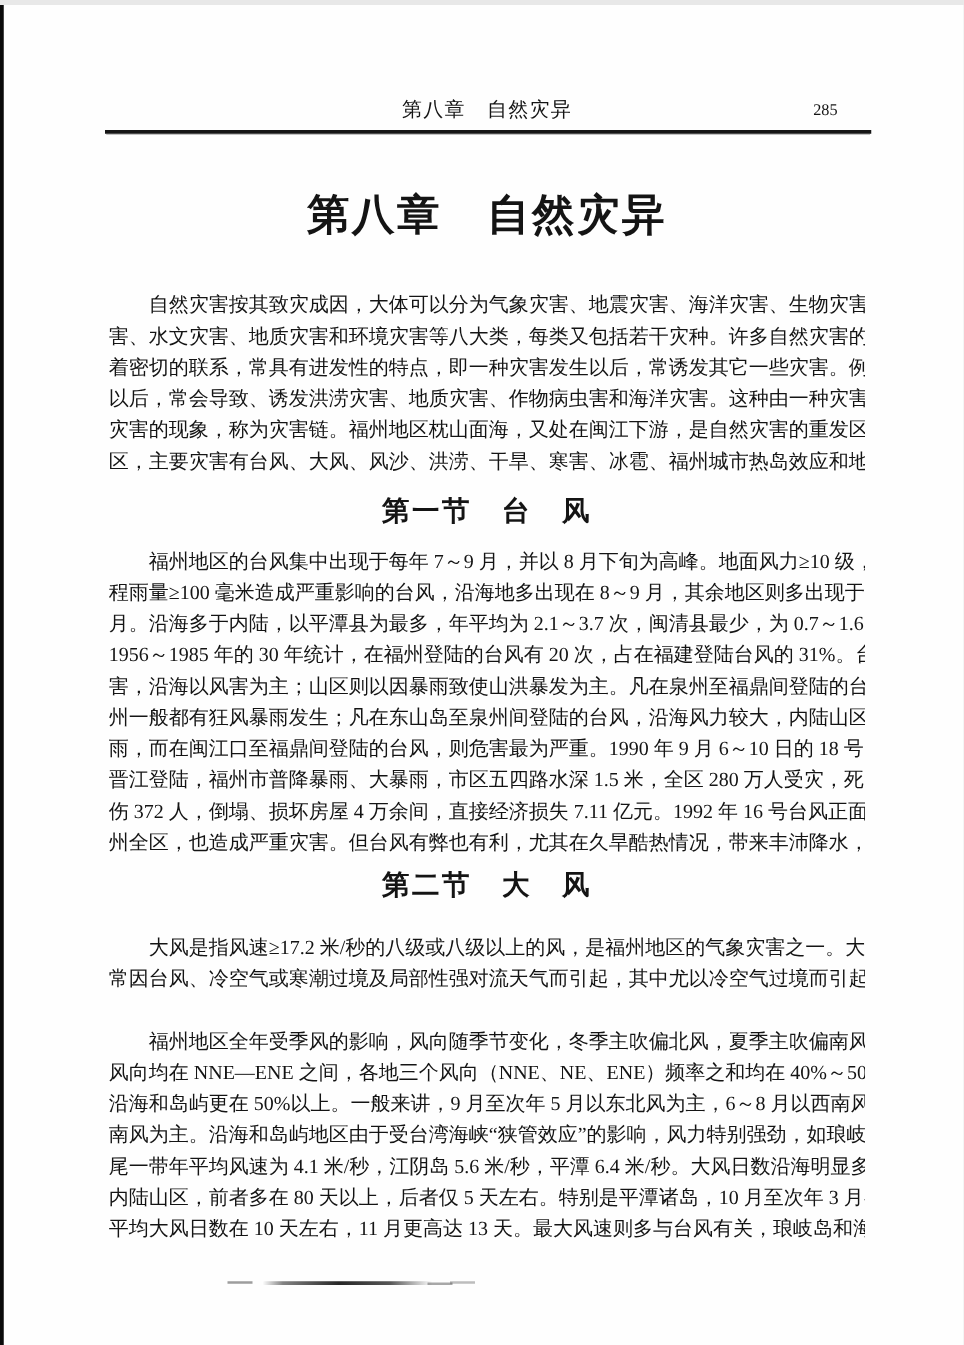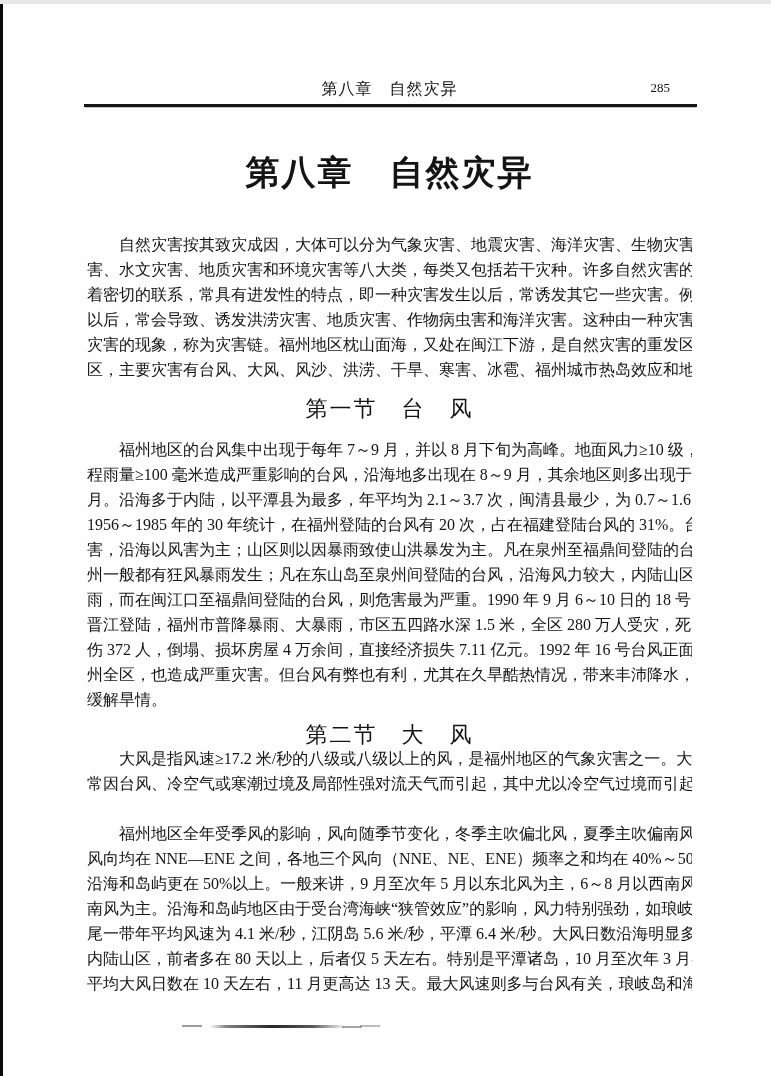--- a/index.html
+++ b/index.html
@@ -38,27 +38,27 @@
     margin:0;
     font-family:"Liberation Sans","DejaVu Sans",sans-serif;
     font-weight:700;
     font-size:34px;line-height:44px;
     text-align:center;
     letter-spacing:2px;
   }
   .section-heading{
     position:absolute;left:0;width:100%;
     margin:0;
-    font-weight:400;
+    font-weight:700;
     font-size:22px;line-height:30px;
     text-align:center;
     letter-spacing:2px;
   }
   .s1-heading{top:390px;}
-  .s2-heading{top:716px;}
+  .s2-heading{top:689px;}
   .para{position:absolute;left:0;width:605px;font-size:16px;}
   .intro-para{top:228px;}
   .s1-para{top:433px;}
   .s2-para1{top:742px;}
   .s2-para2{top:817px;}
   .line{
     height:25px;line-height:25px;
     text-align:justify;
     text-align-last:justify;
     white-space:nowrap;
@@ -107,21 +107,20 @@
         <div class="line indent">福州地区的台风集中出现于每年 7～9 月，并以 8 月下旬为高峰。地面风力≥10 级，或过</div>
         <div class="line">程雨量≥100 毫米造成严重影响的台风，沿海地多出现在 8～9 月，其余地区则多出现于 7～8</div>
         <div class="line">月。沿海多于内陆，以平潭县为最多，年平均为 2.1～3.7 次，闽清县最少，为 0.7～1.6 次。据</div>
         <div class="line">1956～1985 年的 30 年统计，在福州登陆的台风有 20 次，占在福建登陆台风的 31%。台风灾</div>
         <div class="line">害，沿海以风害为主；山区则以因暴雨致使山洪暴发为主。凡在泉州至福鼎间登陆的台风，福</div>
         <div class="line">州一般都有狂风暴雨发生；凡在东山岛至泉州间登陆的台风，沿海风力较大，内陆山区多降暴</div>
         <div class="line">雨，而在闽江口至福鼎间登陆的台风，则危害最为严重。1990 年 9 月 6～10 日的 18 号台风在</div>
         <div class="line">晋江登陆，福州市普降暴雨、大暴雨，市区五四路水深 1.5 米，全区 280 万人受灾，死 41 人，重</div>
         <div class="line">伤 372 人，倒塌、损坏房屋 4 万余间，直接经济损失 7.11 亿元。1992 年 16 号台风正面袭击福</div>
         <div class="line">州全区，也造成严重灾害。但台风有弊也有利，尤其在久旱酷热情况，带来丰沛降水，能消暑和</div>
-        <div class="line para-end">缓解旱情。</div>
       </div>
 
     <h2 class="section-heading s2-heading">第二节　大　风</h2>
     <div class="para s2-para1">
         <div class="line indent">大风是指风速≥17.2 米/秒的八级或八级以上的风，是福州地区的气象灾害之一。大风</div>
         <div class="line">常因台风、冷空气或寒潮过境及局部性强对流天气而引起，其中尤以冷空气过境而引起大风最</div>
       </div>
     <div class="para s2-para2">
         <div class="line indent">福州地区全年受季风的影响，风向随季节变化，冬季主吹偏北风，夏季主吹偏南风。主导</div>
         <div class="line">风向均在 NNE—ENE 之间，各地三个风向（NNE、NE、ENE）频率之和均在 40%～50%之间，</div>

